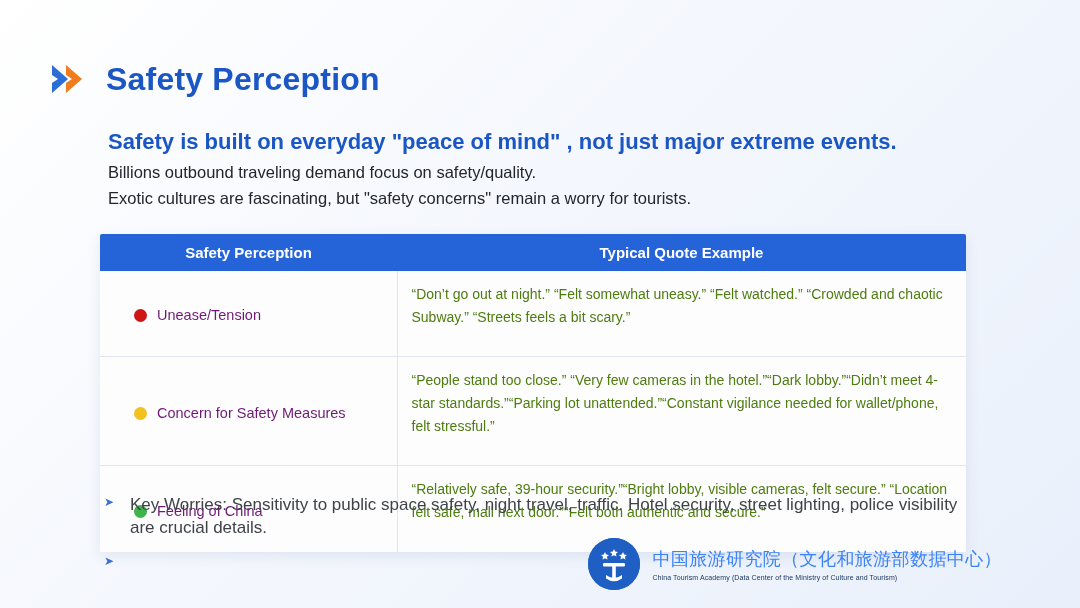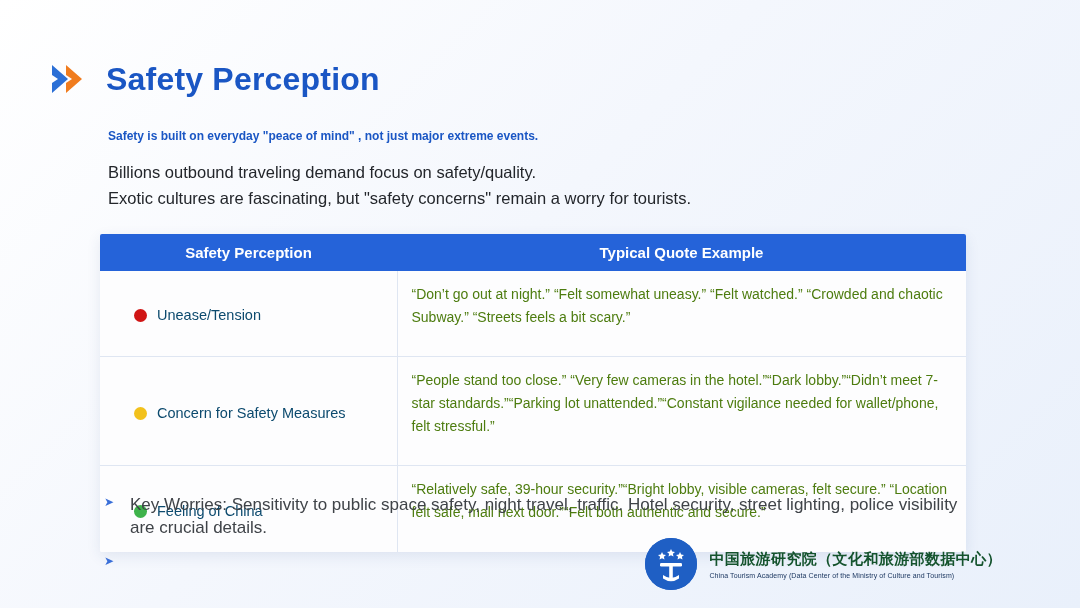--- a/index.html
+++ b/index.html
@@ -39,21 +39,21 @@
     font-weight: bold;
     color: #1a56c4;
     letter-spacing: 0.2px;
   }
 
   
   .lead {
     position: absolute;
     left: 108px;
     top: 98px;
-    font-size: 12px;
+    font-size: 22px;
     font-weight: bold;
     color: #1a56c4;
   }
   .body-lines {
     position: absolute;
     left: 108px;
     top: 129px;
     font-size: 16.5px;
     color: #23262b;
     line-height: 1.55;
@@ -89,21 +89,21 @@
     border-bottom: 1px solid #dfe6f2;
     vertical-align: middle;
     background: #fdfdfe;
   }
   table.qtable tbody tr:last-child td {
     border-bottom: none;
   }
   .cat-cell {
     padding: 16px 10px 12px 34px;
     font-size: 14.5px;
-    color: #0c4a6e;
+    color: #701a75;
   }
   .cat-inner {
     display: flex;
     align-items: center;
     gap: 10px;
   }
   .dot {
     width: 13px;
     height: 13px;
     border-radius: 50%;
@@ -163,23 +163,23 @@
     background: #1f5fc4;
     position: relative;
     flex: 0 0 auto;
   }
   .logo-text-block {
     display: flex;
     flex-direction: column;
     gap: 3px;
   }
   .logo-cn {
-    font-size: 15px;
-    color: #14532d;
-    font-weight: bold;
+    font-size: 18px;
+    color: #3b82f6;
+    font-weight: normal;
     letter-spacing: 0.4px;
   }
   .logo-en {
     font-size: 7px;
     color: #16325c;
     letter-spacing: 0.1px;
   }
 </style>
 </head>
 <body>
@@ -221,21 +221,21 @@
           </td>
           <td class="quote-cell divider-v">“Don’t go out at night.” “Felt somewhat uneasy.” “Felt watched.” “Crowded and chaotic Subway.” “Streets feels a bit scary.”</td>
         </tr>
         <tr>
           <td class="cat-cell">
             <div class="cat-inner">
               <span class="dot" style="background:#f2c11c"></span>
               <span class="cat-label">Concern for Safety Measures</span>
             </div>
           </td>
-          <td class="quote-cell divider-v">“People stand too close.” “Very few cameras in the hotel.”“Dark lobby.”“Didn’t meet 7-star standards.”“Parking lot unattended.”“Constant vigilance needed for wallet/phone, felt stressful.”</td>
+          <td class="quote-cell divider-v">“People stand too close.” “Very few cameras in the hotel.”“Dark lobby.”“Didn’t meet 4-star standards.”“Parking lot unattended.”“Constant vigilance needed for wallet/phone, felt stressful.”</td>
         </tr>
         <tr>
           <td class="cat-cell">
             <div class="cat-inner">
               <span class="dot" style="background:#3eb34b"></span>
               <span class="cat-label">Feeling of China</span>
             </div>
           </td>
           <td class="quote-cell divider-v">“Relatively safe, 39-hour security.”“Bright lobby, visible cameras, felt secure.” “Location felt safe, mall next door.”“Felt both authentic and secure.”</td>
         </tr>

